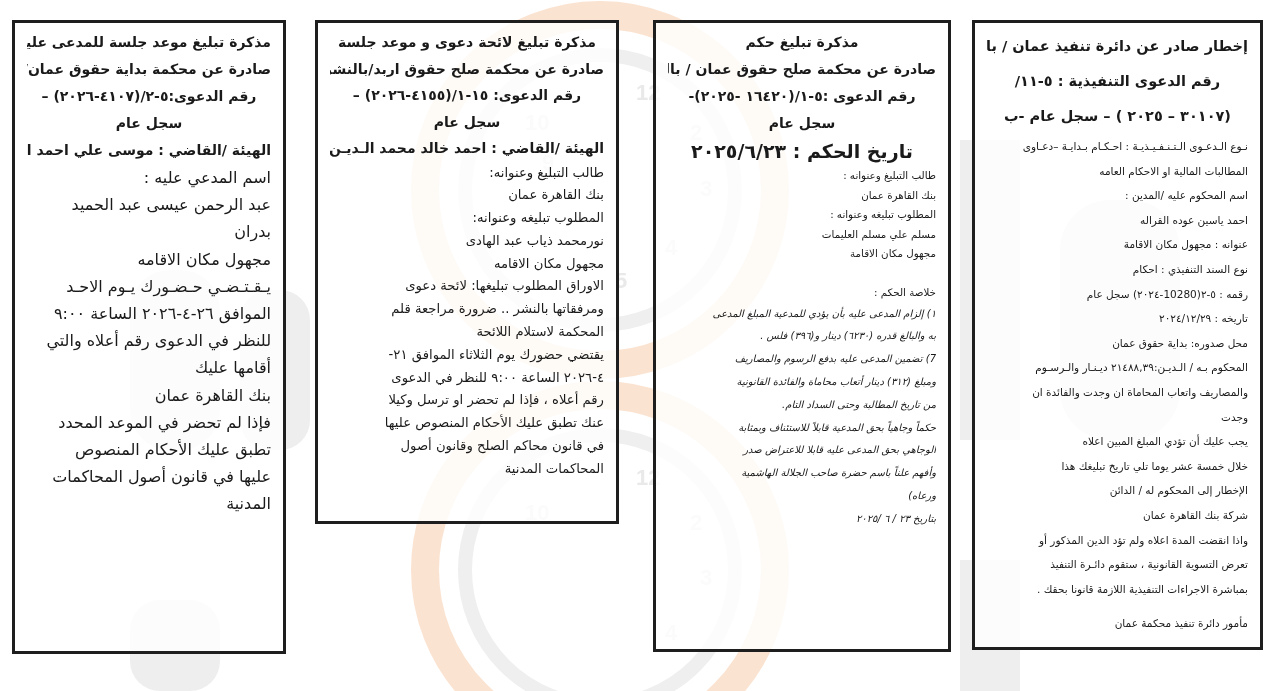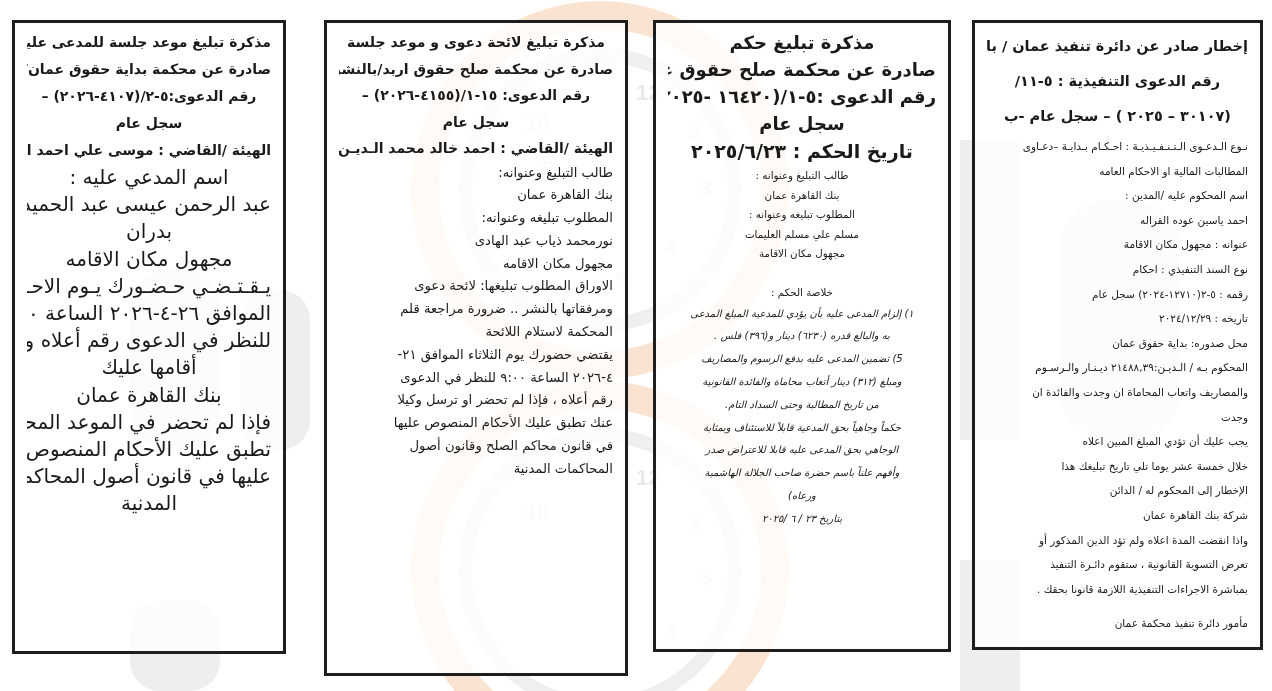--- a/index.html
+++ b/index.html
@@ -11,41 +11,41 @@
   }
   .watermark { position:absolute; inset:0; z-index:0; pointer-events:none; }
   .notice {
     position:absolute; top:20px; box-sizing:border-box;
     border:3px solid #1e1e1e; background:rgba(255,255,255,0.80);
     direction:rtl; text-align:right; z-index:1;
     padding:6px 12px 8px 12px;
   }
   .n-exec   { left:972px; width:291px; height:630px; }
   .n-verdict{ left:653px; width:298px; height:632px; }
-  .n-claim  { left:324px; width:304px; height:656px; }
+  .n-claim  { left:315px; width:304px; height:504px; }
   .n-session{ left:12px;  width:274px; height:634px; }
 
   .line { display:block; white-space:nowrap; overflow:hidden; }
   .title { text-align:center; font-weight:bold; }
 
   .n-exec .title { font-size:14.5px; line-height:35px; }
   .n-exec .body  { font-size:10.5px; line-height:24.6px; }
   .n-exec .gap   { height:10px; }
 
-  .n-verdict .title { font-size:18px; line-height:27px; }
+  .n-verdict .title { font-size:14px; line-height:27px; }
   .n-verdict .title.big { font-size:19px; line-height:29px; }
-  .n-verdict .body  { font-size:10.3px; line-height:19.6px;text-align:center; }
+  .n-verdict .body  { font-size:10.3px; line-height:19.6px; }
   .n-verdict .body.wide { font-size:10px; line-height:22.8px;font-style:italic; }
   .n-verdict .gap   { height:19px; }
 
   .n-claim .title { font-size:14px; line-height:26.5px; }
   .n-claim .body  { font-size:13.2px; line-height:22.8px; }
 
   .n-session .title { font-size:14px; line-height:27px; }
-  .n-session .body  { font-size:20px; line-height:27.2px;text-align:center; }
+  .n-session .body  { font-size:16px; line-height:27.2px; }
 </style>
 </head>
 <body>
 
 <svg class="watermark" width="1272" height="691" viewBox="0 0 1272 691">
   <g fill="none">
     <circle cx="600" cy="190" r="175" stroke="#fbe3d1" stroke-width="28"></circle>
     <circle cx="600" cy="190" r="135" stroke="#efefef" stroke-width="14"></circle>
     <circle cx="600" cy="570" r="175" stroke="#fbe3d1" stroke-width="28"></circle>
     <circle cx="600" cy="570" r="135" stroke="#efefef" stroke-width="14"></circle>
@@ -77,21 +77,21 @@
 <section class="notice n-exec">
   <span class="line title">إخطار صادر عن دائرة تنفيذ عمان / بالنشر</span>
   <span class="line title">رقم الدعوى التنفيذية : ٥-١١/</span>
   <span class="line title">(٣٠١٠٧ – ٢٠٢٥ ) – سجل عام -ب</span>
   <span class="line body">نـوع الـدعـوى الـتـنـفـيـذيـة : احـكـام بـدايـة –دعـاوى</span>
   <span class="line body">المطالبات المالية او الاحكام العامه</span>
   <span class="line body">اسم المحكوم عليه /المدين :</span>
   <span class="line body">احمد ياسين عوده القراله</span>
   <span class="line body">عنوانه : مجهول مكان الاقامة</span>
   <span class="line body">نوع السند التنفيذي : احكام</span>
-  <span class="line body">رقمه : ٥-٢(١٢٧١٠-٢٠٢٤) سجل عام</span>
+  <span class="line body">رقمه : ٥-٢(10280-٢٠٢٤) سجل عام</span>
   <span class="line body">تاريخه : ٢٠٢٤/١٢/٢٩</span>
   <span class="line body">محل صدوره: بداية حقوق عمان</span>
   <span class="line body">المحكوم بـه / الـديـن:٢١٤٨٨,٣٩ ديـنـار والـرسـوم</span>
   <span class="line body">والمصاريف واتعاب المحاماة ان وجدت والفائدة ان</span>
   <span class="line body">وجدت</span>
   <span class="line body">يجب عليك أن تؤدي المبلغ المبين اعلاه</span>
   <span class="line body">خلال خمسة عشر يوما تلي تاريخ تبليغك هذا</span>
   <span class="line body">الإخطار إلى المحكوم له / الدائن</span>
   <span class="line body">شركة بنك القاهرة عمان</span>
   <span class="line body">واذا انقضت المدة اعلاه ولم تؤد الدين المذكور أو</span>
@@ -109,21 +109,21 @@
   <span class="line title big">تاريخ الحكم : ٢٠٢٥/٦/٢٣</span>
   <span class="line body">طالب التبليغ وعنوانه :</span>
   <span class="line body">بنك القاهرة عمان</span>
   <span class="line body">المطلوب تبليغه وعنوانه :</span>
   <span class="line body">مسلم علي مسلم العليمات</span>
   <span class="line body">مجهول مكان الاقامة</span>
   <div class="gap"></div>
   <span class="line body">خلاصة الحكم :</span>
   <span class="line body wide">١) إلزام المدعى عليه بأن يؤدي للمدعية المبلغ المدعى</span>
   <span class="line body wide">به والبالغ قدره (٦٢٣٠) دينار و(٣٩٦) فلس .</span>
-  <span class="line body wide">5) تضمين المدعى عليه بدفع الرسوم والمصاريف</span>
+  <span class="line body wide">7) تضمين المدعى عليه بدفع الرسوم والمصاريف</span>
   <span class="line body wide">ومبلغ (٣١٢) دينار أتعاب محاماة والفائدة القانونية</span>
   <span class="line body wide">من تاريخ المطالبة وحتى السداد التام.</span>
   <span class="line body wide">حكماً وجاهياً بحق المدعية قابلاً للاستئناف وبمثابة</span>
   <span class="line body wide">الوجاهي بحق المدعى عليه قابلا للاعتراض صدر</span>
   <span class="line body wide">وأفهم علناً باسم حضرة صاحب الجلالة الهاشمية</span>
   <span class="line body wide">ورعاه)</span>
   <span class="line body wide">بتاريخ ٢٣ / ٦ /٢٠٢٥</span>
 </section>
 
 <section class="notice n-claim">

